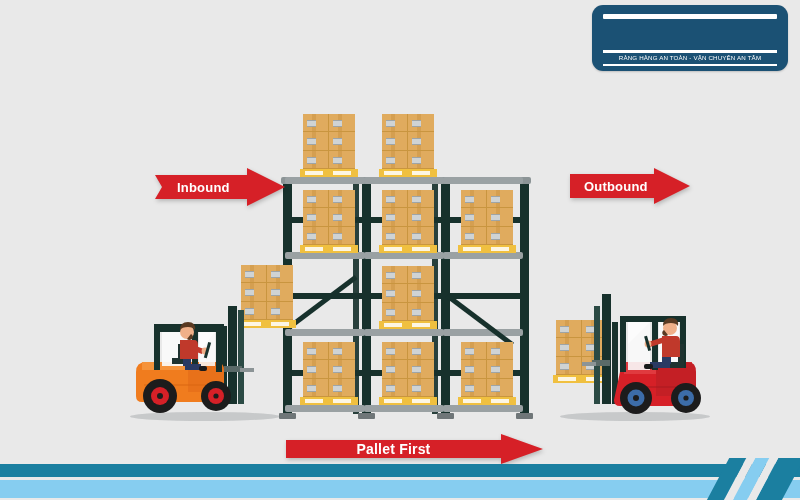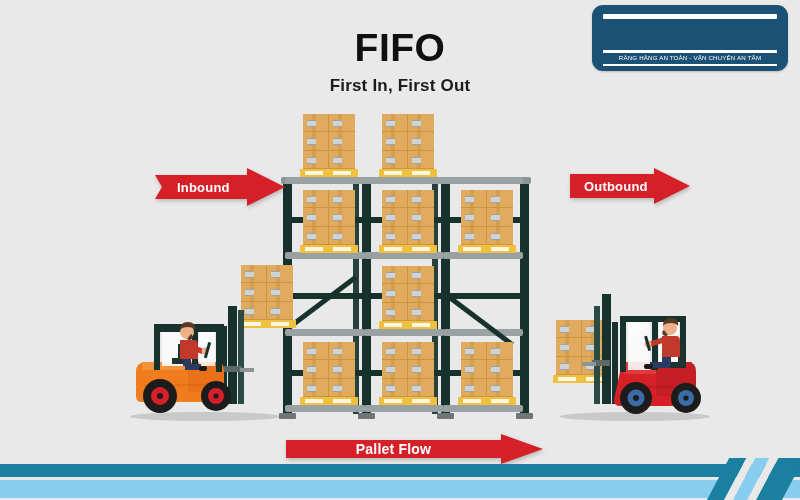--- a/index.html
+++ b/index.html
@@ -94,22 +94,20 @@
 
   
   .forklift{position:absolute;}
   .shadow{position:absolute;background:rgba(110,118,122,.28);border-radius:50%;}
 </style>
 </head>
 <body>
 
 <div id="stage">
 
-  <div id="title">FIFO</div>
-  <div id="subtitle">First In, First Out</div>
 
   <div id="logo">
     <div class="bar-top"></div>
     <div class="bar-mid"></div>
     <div class="tag">RÀNG HÀNG AN TOÀN - VẬN CHUYỂN AN TÂM</div>
     <div class="bar-bot"></div>
   </div>
 
   <div id="rack">
 
@@ -703,21 +701,21 @@
     <svg class="arrow-svg" width="130" height="38" viewBox="0 0 130 38">
       <path d="M0 7 L7 19 L0 31 L92 31 L92 38 L130 19 L92 0 L92 7 Z" fill="#d62027"></path>
     </svg>
     <div class="arrow-label">Inbound</div>
   </div>
 
   <div class="arrow-wrap" id="palletflow">
     <svg class="arrow-svg" width="257" height="30" viewBox="0 0 257 30">
       <path d="M0 6 L215 6 L215 0 L257 15 L215 30 L215 24 L0 24 Z" fill="#d62027"></path>
     </svg>
-    <div class="arrow-label">Pallet Flow</div>
+    <div class="arrow-label">Pallet First</div>
   </div>
 
   <div id="band-dark"></div>
   <div id="band-light"></div>
   <div class="slash dark" style="right:8px;bottom:-4px;"></div>
   <div class="slash white" style="right:34px;bottom:-4px;width:9px;"></div>
   <div class="slash light" style="right:43px;bottom:-4px;width:14px;"></div>
   <div class="slash white" style="right:57px;bottom:-4px;width:9px;"></div>
   <div class="slash dark" style="right:66px;bottom:-4px;width:17px;"></div>
 

